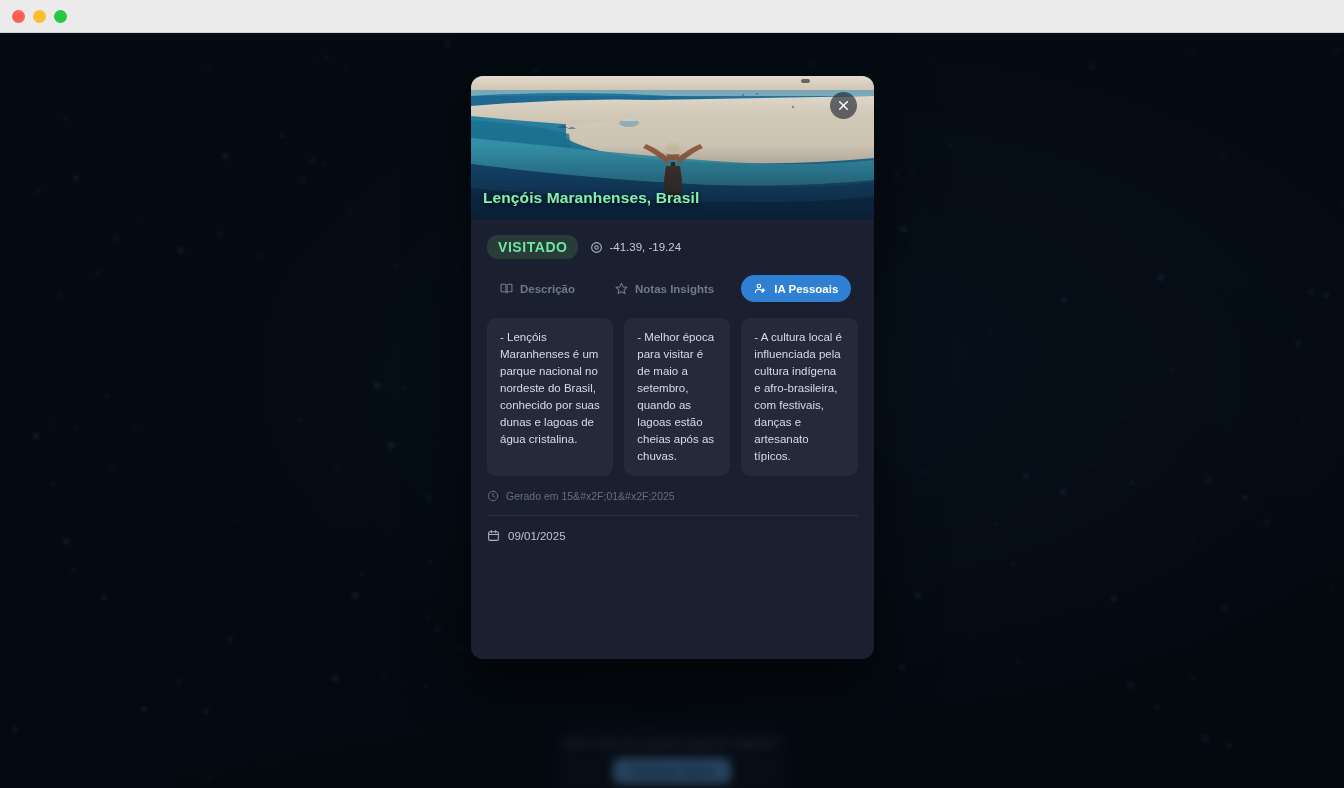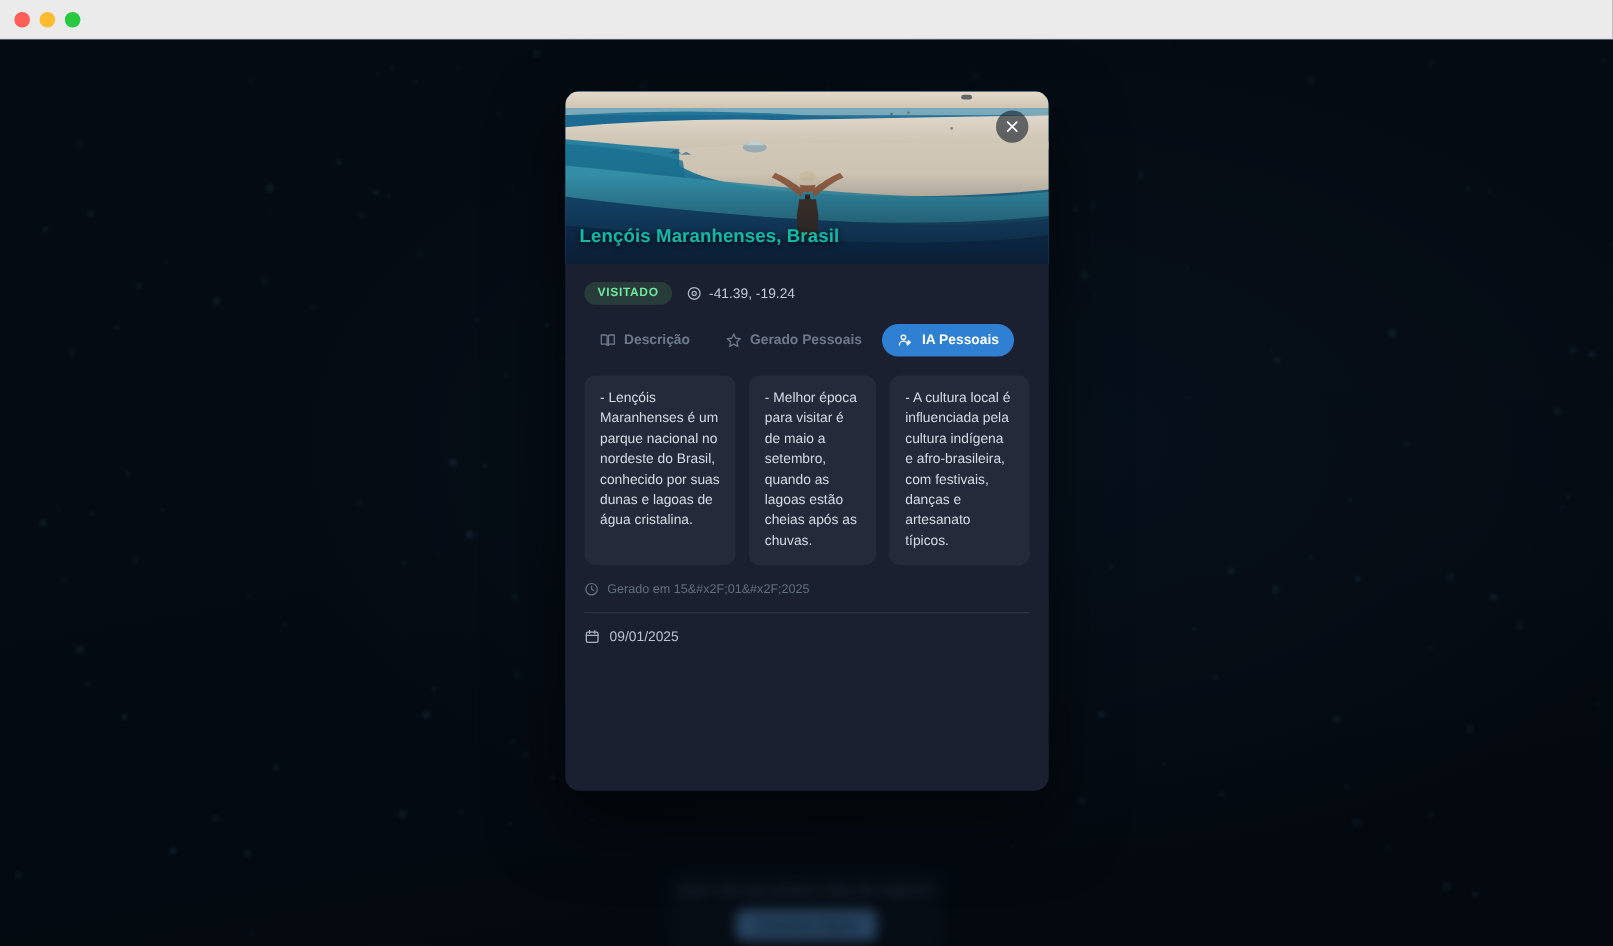--- a/index.html
+++ b/index.html
@@ -108,21 +108,21 @@
   #hero-art { position: absolute; inset: 0; }
   #hero-scrim {
     position: absolute; inset: 0;
     background: linear-gradient(to bottom, rgba(4,12,22,.05) 0%, rgba(4,12,22,.12) 48%, rgba(8,14,26,.66) 100%);
   }
   #hero-title {
     position: absolute;
     left: 12px; bottom: 13px;
     font-size: 15.5px;
     font-weight: 700;
-    color: #14b8a6;
+    color: #86efac;
     text-shadow: 0 1px 5px rgba(0,0,0,.75);
     letter-spacing: .1px;
   }
   #close-button {
     position: absolute;
     right: 17px; top: 16px;
     width: 27px; height: 27px;
     border-radius: 50%;
     background: rgba(22,30,42,0.62);
     display: flex; align-items: center; justify-content: center;
@@ -131,38 +131,38 @@
   }
   #close-button svg { display: block; }
 
   
   #meta-row {
     display: flex; align-items: center; gap: 12px;
     padding: 15px 16px 0 16px;
     flex: none;
   }
   #status-badge {
-    font-size: 10px;
+    font-size: 14px;
     font-weight: 700;
     letter-spacing: .55px;
     color: #6ee7a0;
     background: rgba(46,70,62,0.72);
     border-radius: 11px;
     padding: 4px 11px;
   }
   #coords {
     display: flex; align-items: center; gap: 6px;
     font-size: 11.5px;
     color: #c3cbd8;
   }
   #coords svg { flex: none; }
 
   
   #tab-bar {
-    display: flex; align-items: flex-end; gap: 4px;
+    display: flex; align-items: flex-end; gap: 14px;
     padding: 16px 16px 0 16px;
     flex: none;
   }
   .tab {
     display: flex; align-items: center; gap: 7px;
     font-size: 11.5px;
     font-weight: 700;
     padding: 7px 13px;
     border-radius: 16px;
     cursor: pointer;
@@ -472,21 +472,21 @@
         <path d="M2 4h7a2 2 0 0 1 2 2v14a2 2 0 0 0-2-2H2z"></path>
         <path d="M22 4h-7a2 2 0 0 0-2 2v14a2 2 0 0 1 2-2h7z"></path>
       </svg>
       <span>Descrição</span>
     </button>
 
     <button class="tab">
       <svg width="13" height="13" viewBox="0 0 24 24" fill="none" stroke="currentColor" stroke-width="2" stroke-linecap="round" stroke-linejoin="round">
         <polygon points="12,2.5 15,9 22,9.8 16.8,14.5 18.3,21.5 12,18 5.7,21.5 7.2,14.5 2,9.8 9,9"></polygon>
       </svg>
-      <span>Gerado Pessoais</span>
+      <span>Notas Insights</span>
     </button>
 
     <button class="tab active">
       <svg width="13" height="13" viewBox="0 0 24 24" fill="none" stroke="currentColor" stroke-width="2" stroke-linecap="round" stroke-linejoin="round">
         <circle cx="9" cy="7.5" r="3.4"></circle>
         <path d="M2.8 19.5a6.2 6.2 0 0 1 12.4 0"></path>
         <path d="M17 12.5l.8 2 2 .8-2 .8-.8 2-.8-2-2-.8 2-.8z"></path>
       </svg>
       <span>IA Pessoais</span>
     </button>

